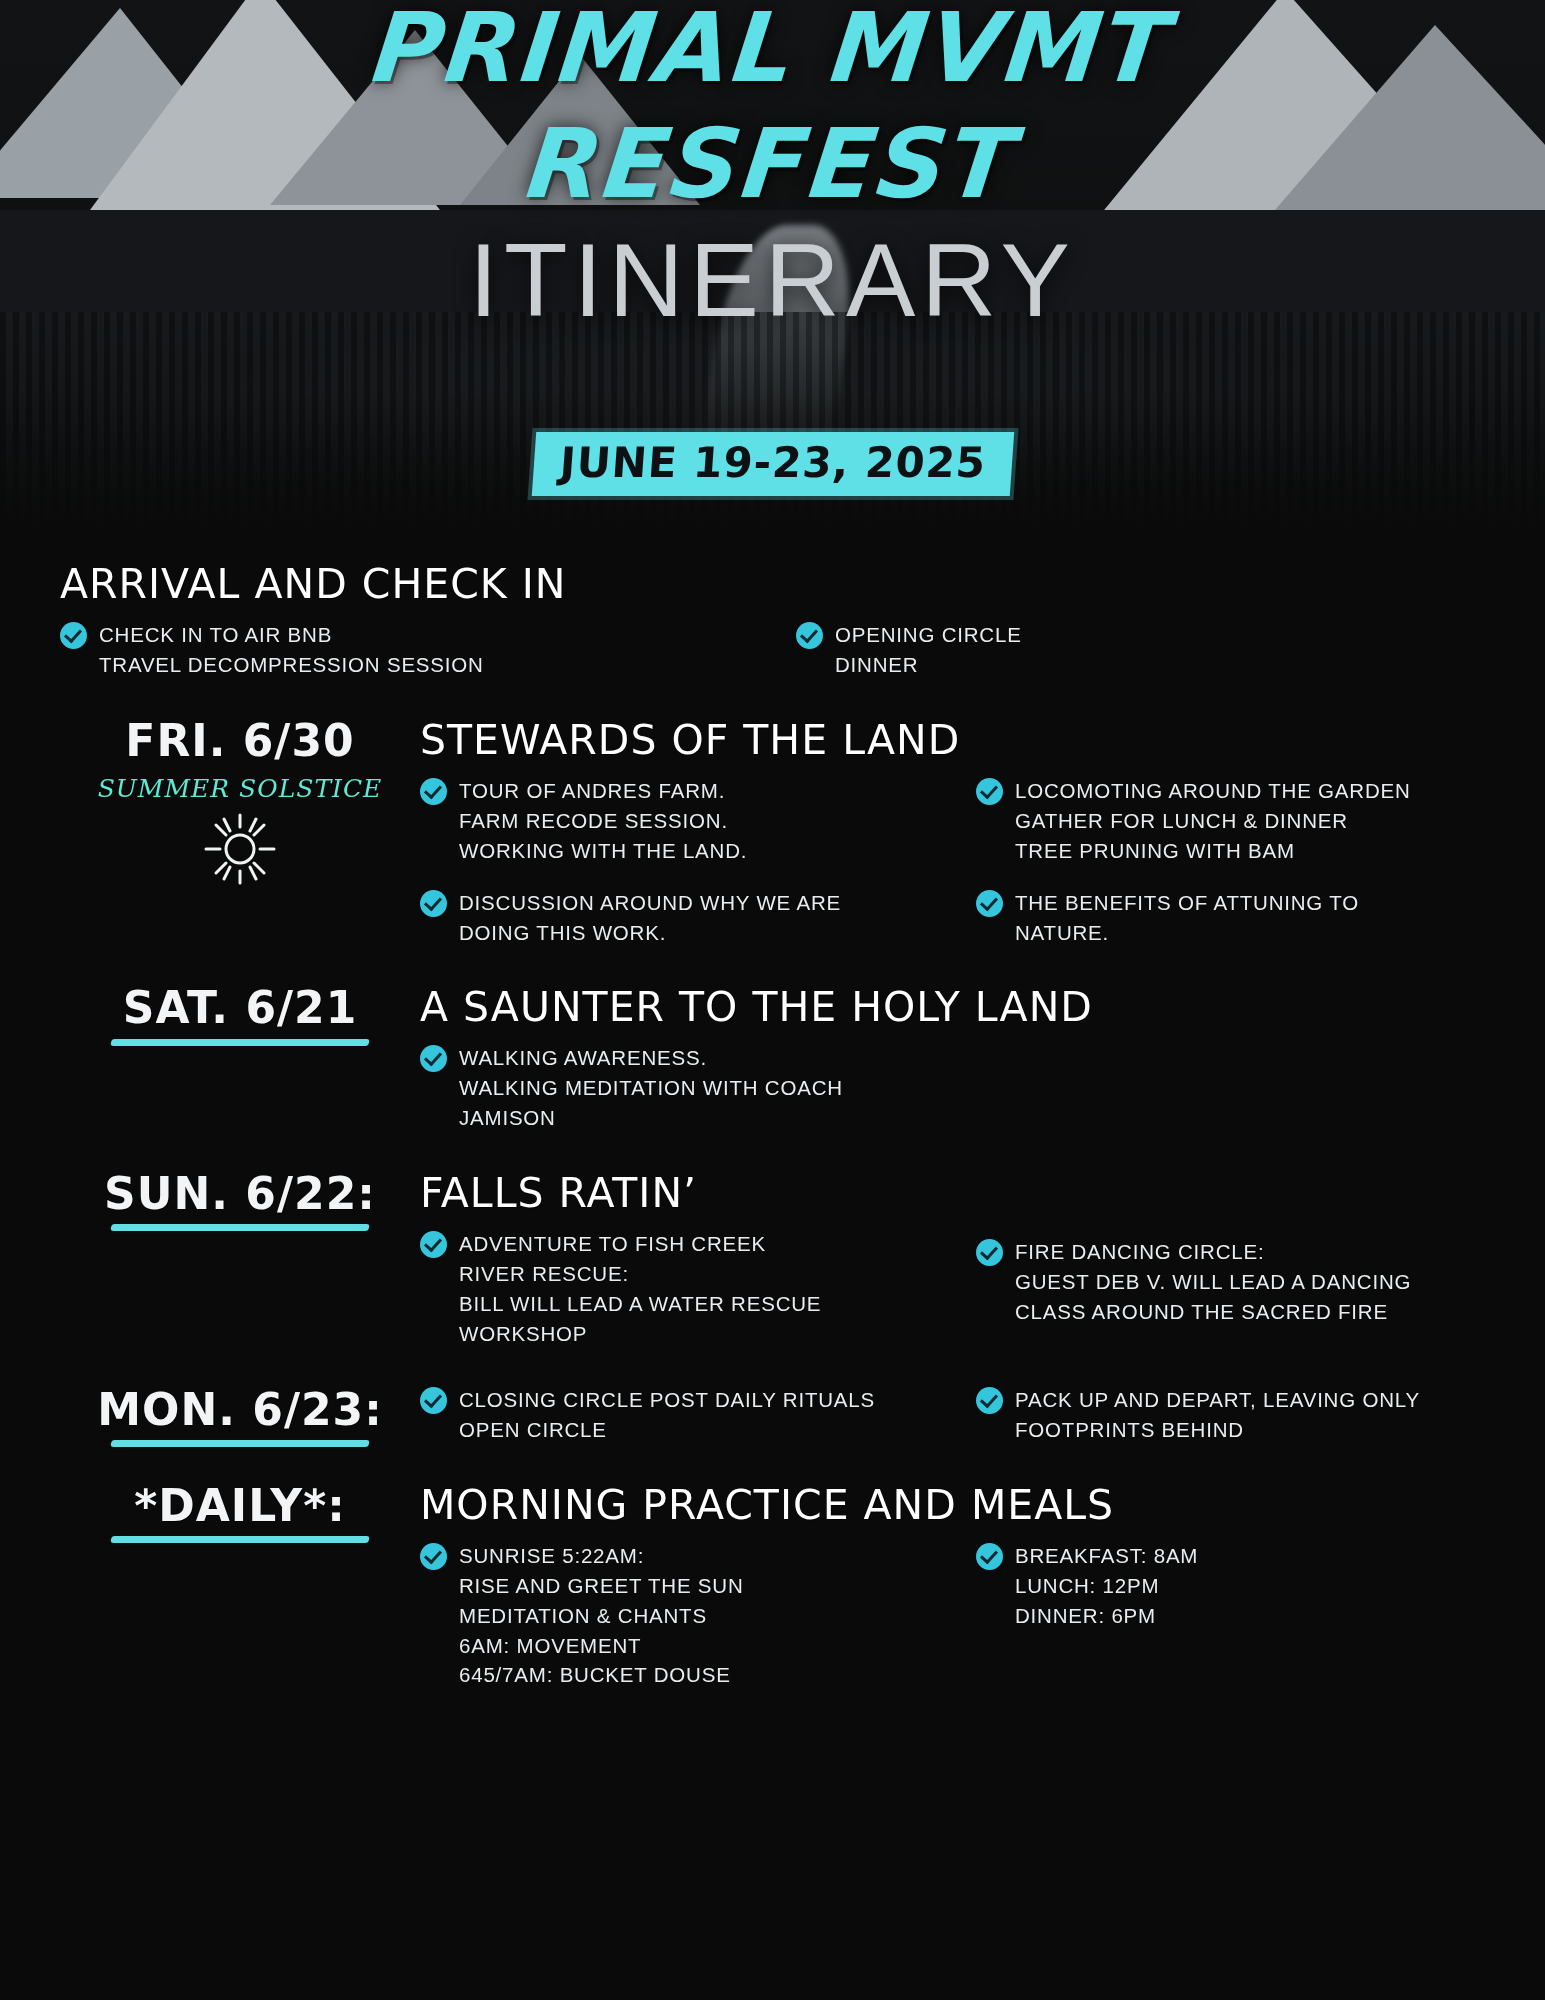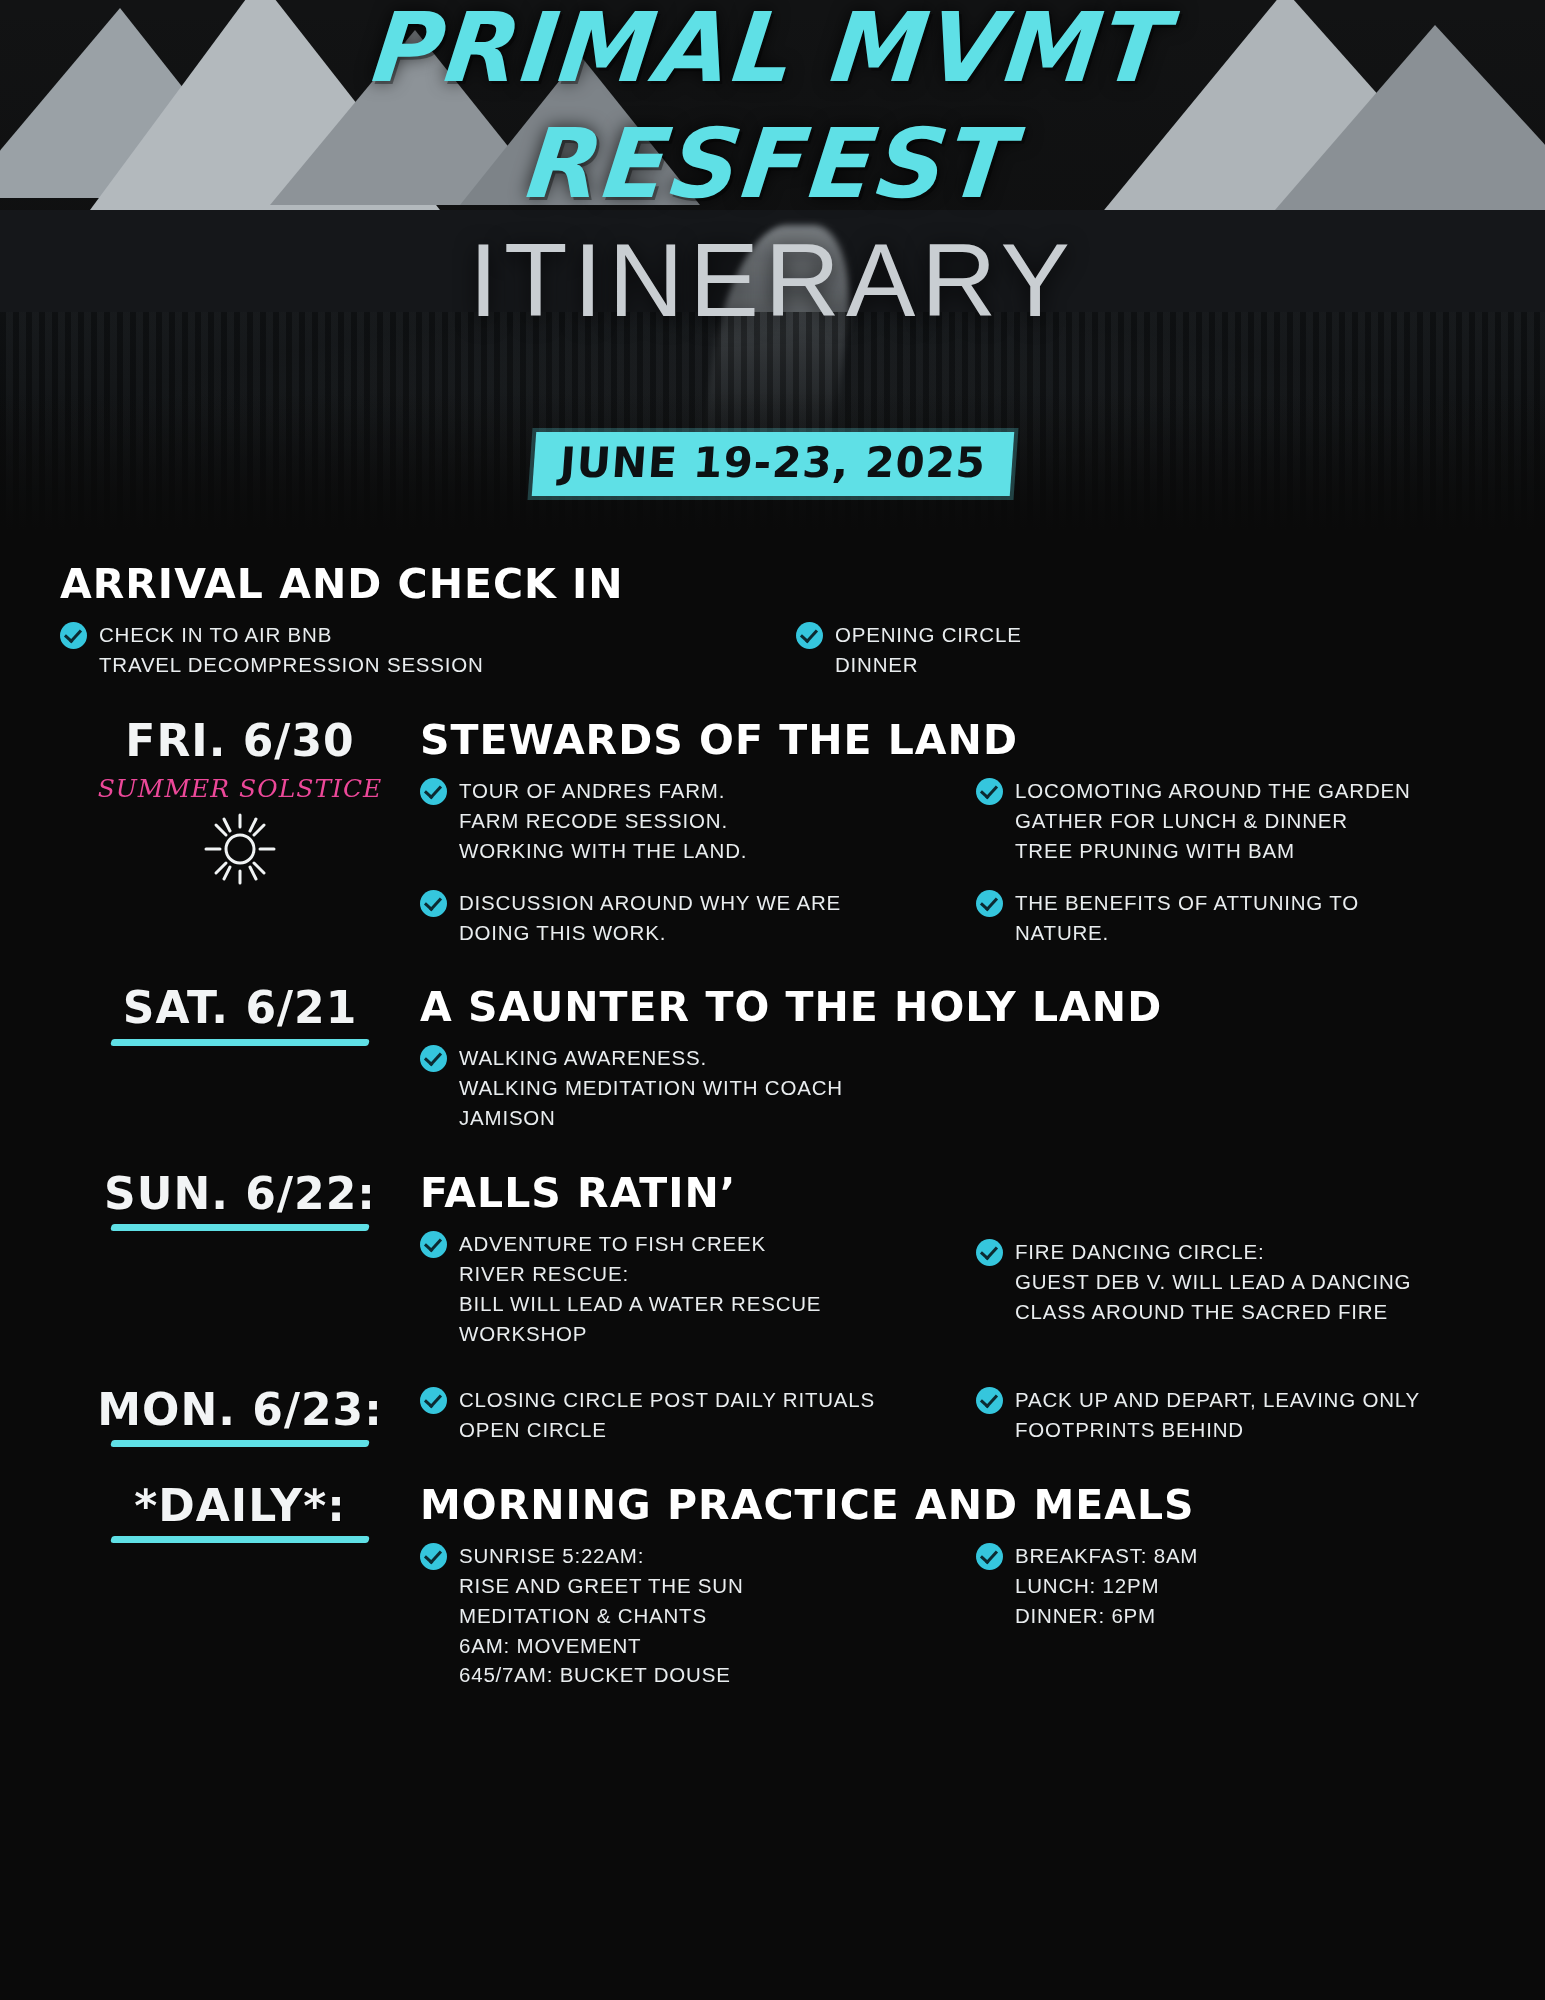--- a/index.html
+++ b/index.html
@@ -156,29 +156,29 @@
     margin: 7px auto 0 auto;
     background: #5fe0e6;
     border-radius: 3px;
     transform: skewX(-12deg);
   }
   .day-sub {
     font-family: "DejaVu Serif", serif;
     font-style: italic;
     font-size: 25px;
     letter-spacing: 1px;
-    color: #ec4899;
+    color: #5eead4;
     margin-top: 10px;
   }
   .sun-icon { display: block; margin: 6px auto 0 auto; }
 
   .day-right { flex: 1; padding-top: 4px; }
   .day-title {
     font-family: "DejaVu Sans", sans-serif;
-    font-weight: bold;
+    font-weight: normal;
     font-size: 41px;
     letter-spacing: 1px;
     color: #ffffff;
     margin-bottom: 12px;
     text-shadow: 1px 1px 0 rgba(0,0,0,0.6);
   }
   .cols {
     display: flex;
     gap: 5px;
   }

